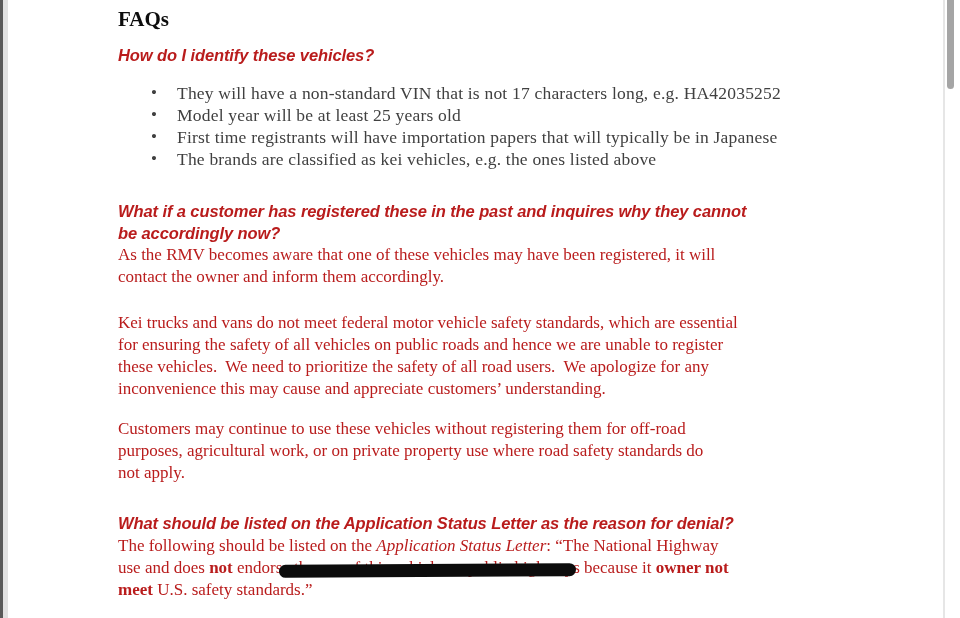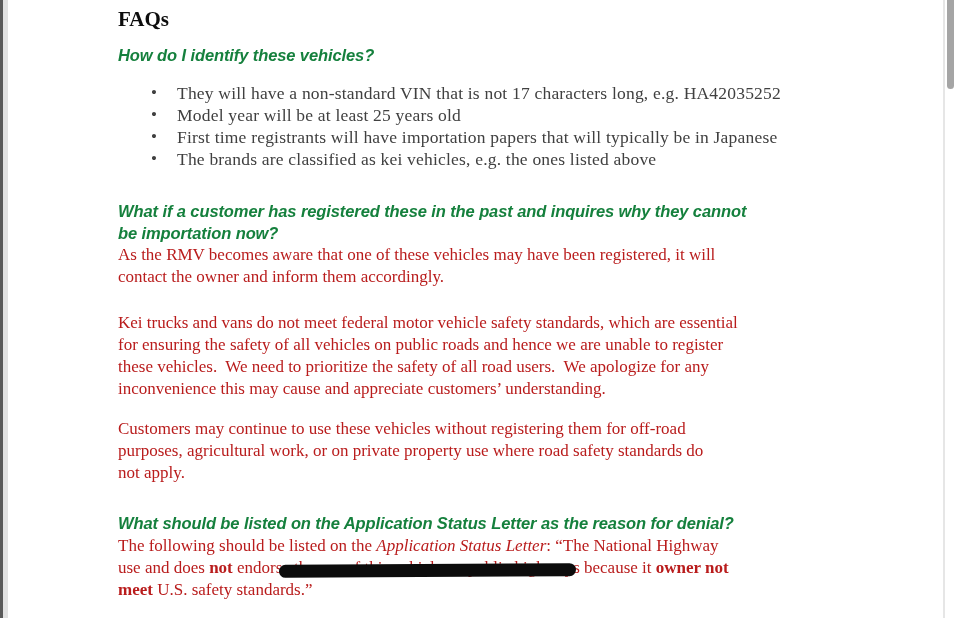--- a/index.html
+++ b/index.html
@@ -33,21 +33,21 @@
     color: #1f1f1f;
   }
   .block { position: absolute; left: 0; }
   .doc-title {
     font-family: "Liberation Serif", serif;
     font-weight: bold; font-size: 21px; line-height: 26px; color: #0d0d0d;
   }
   .q-heading {
     font-family: "Liberation Sans", sans-serif;
     font-weight: bold; font-style: italic;
-    font-size: 16.5px; line-height: 22px; color: #15803d;
+    font-size: 16.5px; line-height: 22px; color: #b91c1c;
     letter-spacing: -0.1px;
   }
   .line { white-space: pre; font-size: 17px; line-height: 22px; }
   .para .line { color: #b91c1c; }
   .bullets .line { color: #404040; font-size: 17.5px; letter-spacing: 0.2px; }
   .bullet-row { display: flex; }
   .bullet-dot {
     display: inline-block; width: 26px; margin-left: 33px;
     color: #404040; font-size: 17px; line-height: 22px;
   }
@@ -88,21 +88,21 @@
         <span class="line">First time registrants will have importation papers that will typically be in Japanese</span>
       </div>
     <div class="bullet-row">
         <span class="bullet-dot">•</span>
         <span class="line">The brands are classified as kei vehicles, e.g. the ones listed above</span>
       </div>
   </div>
 
   <div class="block q-heading" style="top:200px">
     <div>What if a customer has registered these in the past and inquires why they cannot</div>
-    <div>be importation now?</div>
+    <div>be accordingly now?</div>
   </div>
 
   <div class="block para" style="top:244px">
     <div class="line">As the RMV becomes aware that one of these vehicles may have been registered, it will</div>
     <div class="line">contact the owner and inform them accordingly.</div>
   </div>
 
   <div class="block para" style="top:312px">
     <div class="line">Kei trucks and vans do not meet federal motor vehicle safety standards, which are essential</div>
     <div class="line">for ensuring the safety of all vehicles on public roads and hence we are unable to register</div>

